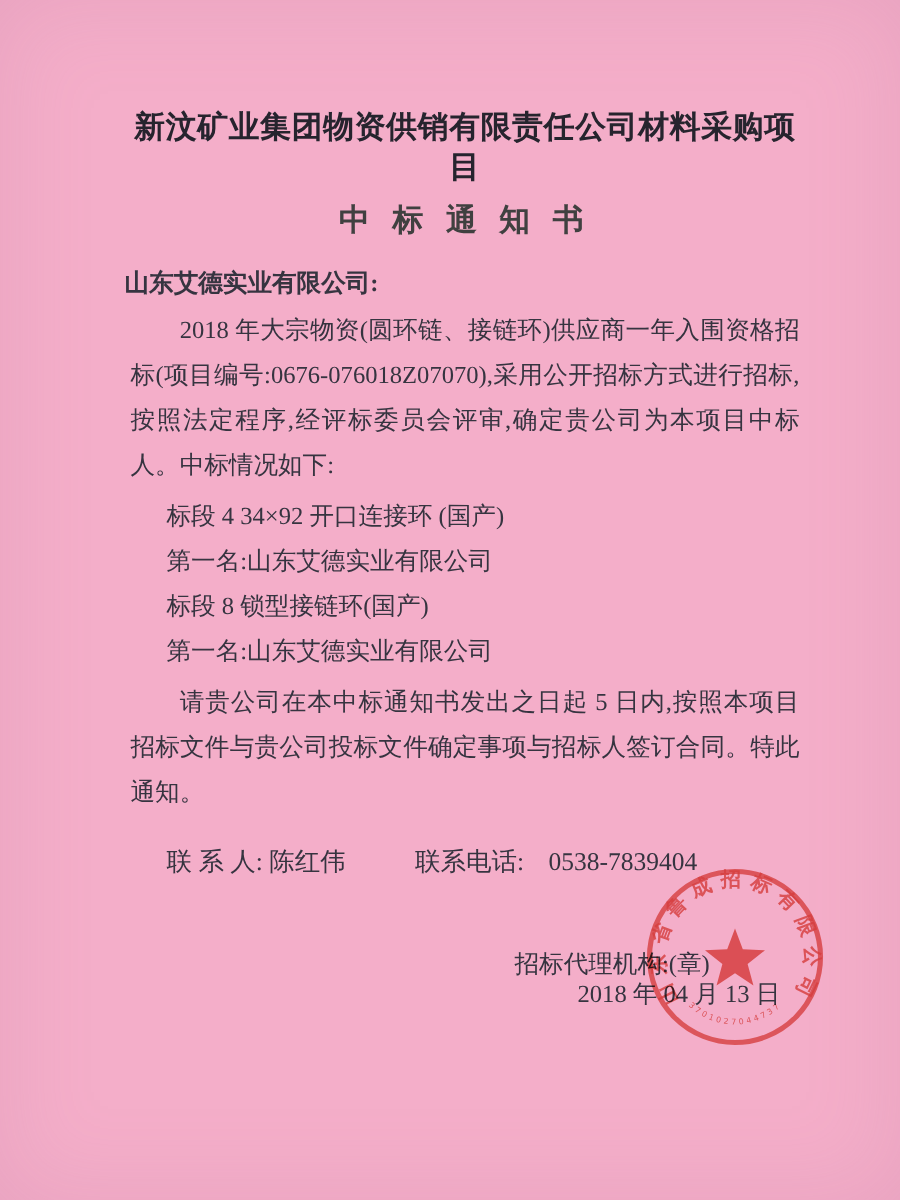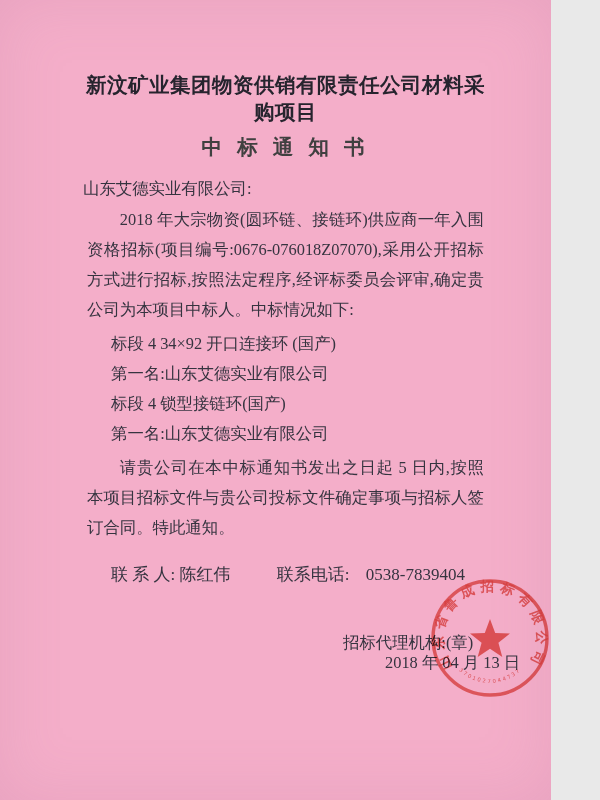--- a/index.html
+++ b/index.html
@@ -3,21 +3,21 @@
 <meta charset="utf-8">
 <style>
   html, body { margin: 0; padding: 0; }
   body {
     width: 600px; height: 800px;
     background: #e9e9e9;
     font-family: "Liberation Serif", serif;
   }
   .page {
     position: relative;
-    width: 551px; height: 800px;
+    width: 600px; height: 800px;
     background: #f4aec9;
     color: #363440;
     overflow: hidden;
     box-shadow: inset 0 0 60px rgba(190,125,160,0.22);
   }
   .content { padding: 72px 63px 0 83px; }
 
   .title1 {
     margin: 0;
     font-size: 20.5px; font-weight: bold;
@@ -27,21 +27,21 @@
   }
   .title2 {
     margin: 8px 0 0 0;
     font-size: 20.5px; font-weight: bold;
     text-align: center; letter-spacing: 5px;
     line-height: 27px;
     color: #404040;
   }
   .addressee {
     margin: 14px 0 0 0;
-    font-size: 16.4px; line-height: 28px;
+    font-size: 16.4px; line-height: 28px; font-weight: bold;
   }
   .para {
     margin: 4px;
     font-size: 16.4px; line-height: 30px;
     text-align: justify;
     text-indent: 2em;
   }
   .para1 { margin-top: 2px; }
   .lot-line {
     margin: 0;
@@ -91,21 +91,21 @@
     <p class="title1">新汶矿业集团物资供销有限责任公司材料采购项目</p>
 
     <p class="title2">中 标 通 知 书</p>
 
     <p class="addressee">山东艾德实业有限公司:</p>
 
     <p class="para para1">2018 年大宗物资(圆环链、接链环)供应商一年入围资格招标(项目编号:0676-076018Z07070),采用公开招标方式进行招标,按照法定程序,经评标委员会评审,确定贵公司为本项目中标人。中标情况如下:</p>
 
     <p class="lot-line">标段 4 34×92 开口连接环 (国产)</p>
     <p class="lot-line">第一名:山东艾德实业有限公司</p>
-    <p class="lot-line">标段 4 锁型接链环(国产)</p>
+    <p class="lot-line">标段 8 锁型接链环(国产)</p>
     <p class="lot-line">第一名:山东艾德实业有限公司</p>
 
     <p class="para">请贵公司在本中标通知书发出之日起 5 日内,按照本项目招标文件与贵公司投标文件确定事项与招标人签订合同。特此通知。</p>
 
     <p class="contact">
       <span class="person-label">联 系 人:</span>
       <span class="person-name">陈红伟</span>
       <span class="phone-label">联系电话:</span>
       <span class="phone-number">0538-7839404</span>
     </p>

